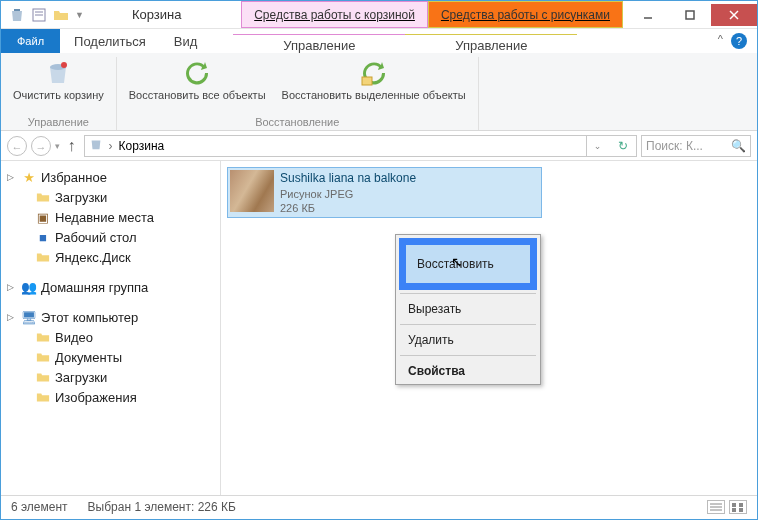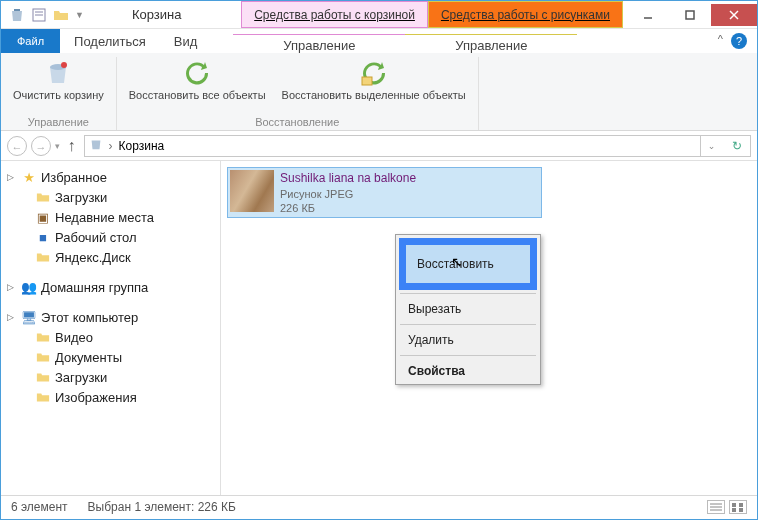--- a/index.html
+++ b/index.html
@@ -37,21 +37,21 @@
 .tree-group { margin-bottom: 10px; }
 .tree-item { display: flex; align-items: center; font-size: 13px; color: #222; padding: 2px 2px; gap: 4px; }
 .tree-item.root .tree-caret { color: #666; }
 .tree-caret { width: 10px; display: inline-block; font-size: 9px; color: #888; }
 .tree-icon { width: 16px; height: 16px; display: inline-flex; align-items: center; justify-content: center; font-size: 13px; }
 .sub { padding-left: 16px; }
 .content { flex: 1; position: relative; padding: 6px; }
 .file-item { display: flex; border: 1px solid #7db8e8; background: #cde6f7; padding: 2px; width: 315px; gap: 6px; }
 .file-thumb { width: 44px; height: 42px; background: linear-gradient(120deg, #b89070 0%, #d4b896 40%, #a07850 70%, #c0a080 100%); }
 .file-info { font-size: 12px; line-height: 1.3; padding-top: 1px; }
-.file-name { color: #701a75; }
+.file-name { color: #0c4a6e; }
 .file-type, .file-size { color: #6a6a6a; font-size: 11px; }
 .context-menu { position: absolute; left: 394px; top: 233px; width: 146px; background: #f0f0f0; border: 1px solid #a0a0a0; box-shadow: 2px 2px 4px rgba(0,0,0,0.25); font-size: 12px; z-index: 10; }
 .ctx-item { padding: 6px 12px; color: #222; }
 .ctx-item.hl { background: #c0ddf5; border: 7px solid #3b82f6; margin: 3px; padding: 12px 11px; }
 .ctx-sep { height: 1px; background: #c8c8c8; margin: 2px 4px; }
 .ctx-bold { font-weight: 600; }
 .cursor { position: absolute; left: 450px; top: 253px; font-size: 14px; z-index: 11; color: #000; }
 .statusbar { height: 22px; border-top: 1px solid #d8d8d8; display: flex; align-items: center; font-size: 12px; color: #555; padding: 0 10px; gap: 20px; }
 .status-right { margin-left: auto; display: flex; gap: 4px; }
 .view-btn { width: 18px; height: 14px; border: 1px solid #bbb; }
@@ -159,20 +159,24 @@
     <span><svg width="14" height="14" viewBox="0 0 16 16">
           <path fill="#b0c4d8" d="M3 4h10l-1 10H4z"></path>
         </svg></span>
     <span class="chev">›</span>
     <span>Корзина</span>
     <div class="bc-refresh">
         <span style="font-size:9px;color:#888">⌄</span>
       </div>
     <span style="padding:0 4px;color:#4a8">↻</span>
   </div>
+  <div class="search-box">
+    <span>Поиск: К...</span>
+    <span style="margin-left:auto;color:#4a8bc4">🔍</span>
+  </div>
 </div>
 
 <div class="body-area">
   <div class="sidebar">
     <div class="tree-group">
       <div class="tree-item root">
           <span class="tree-caret">▷</span>
           <span class="tree-icon" style="color:#f0c040">★</span>
           <span>Избранное</span>
         </div>

